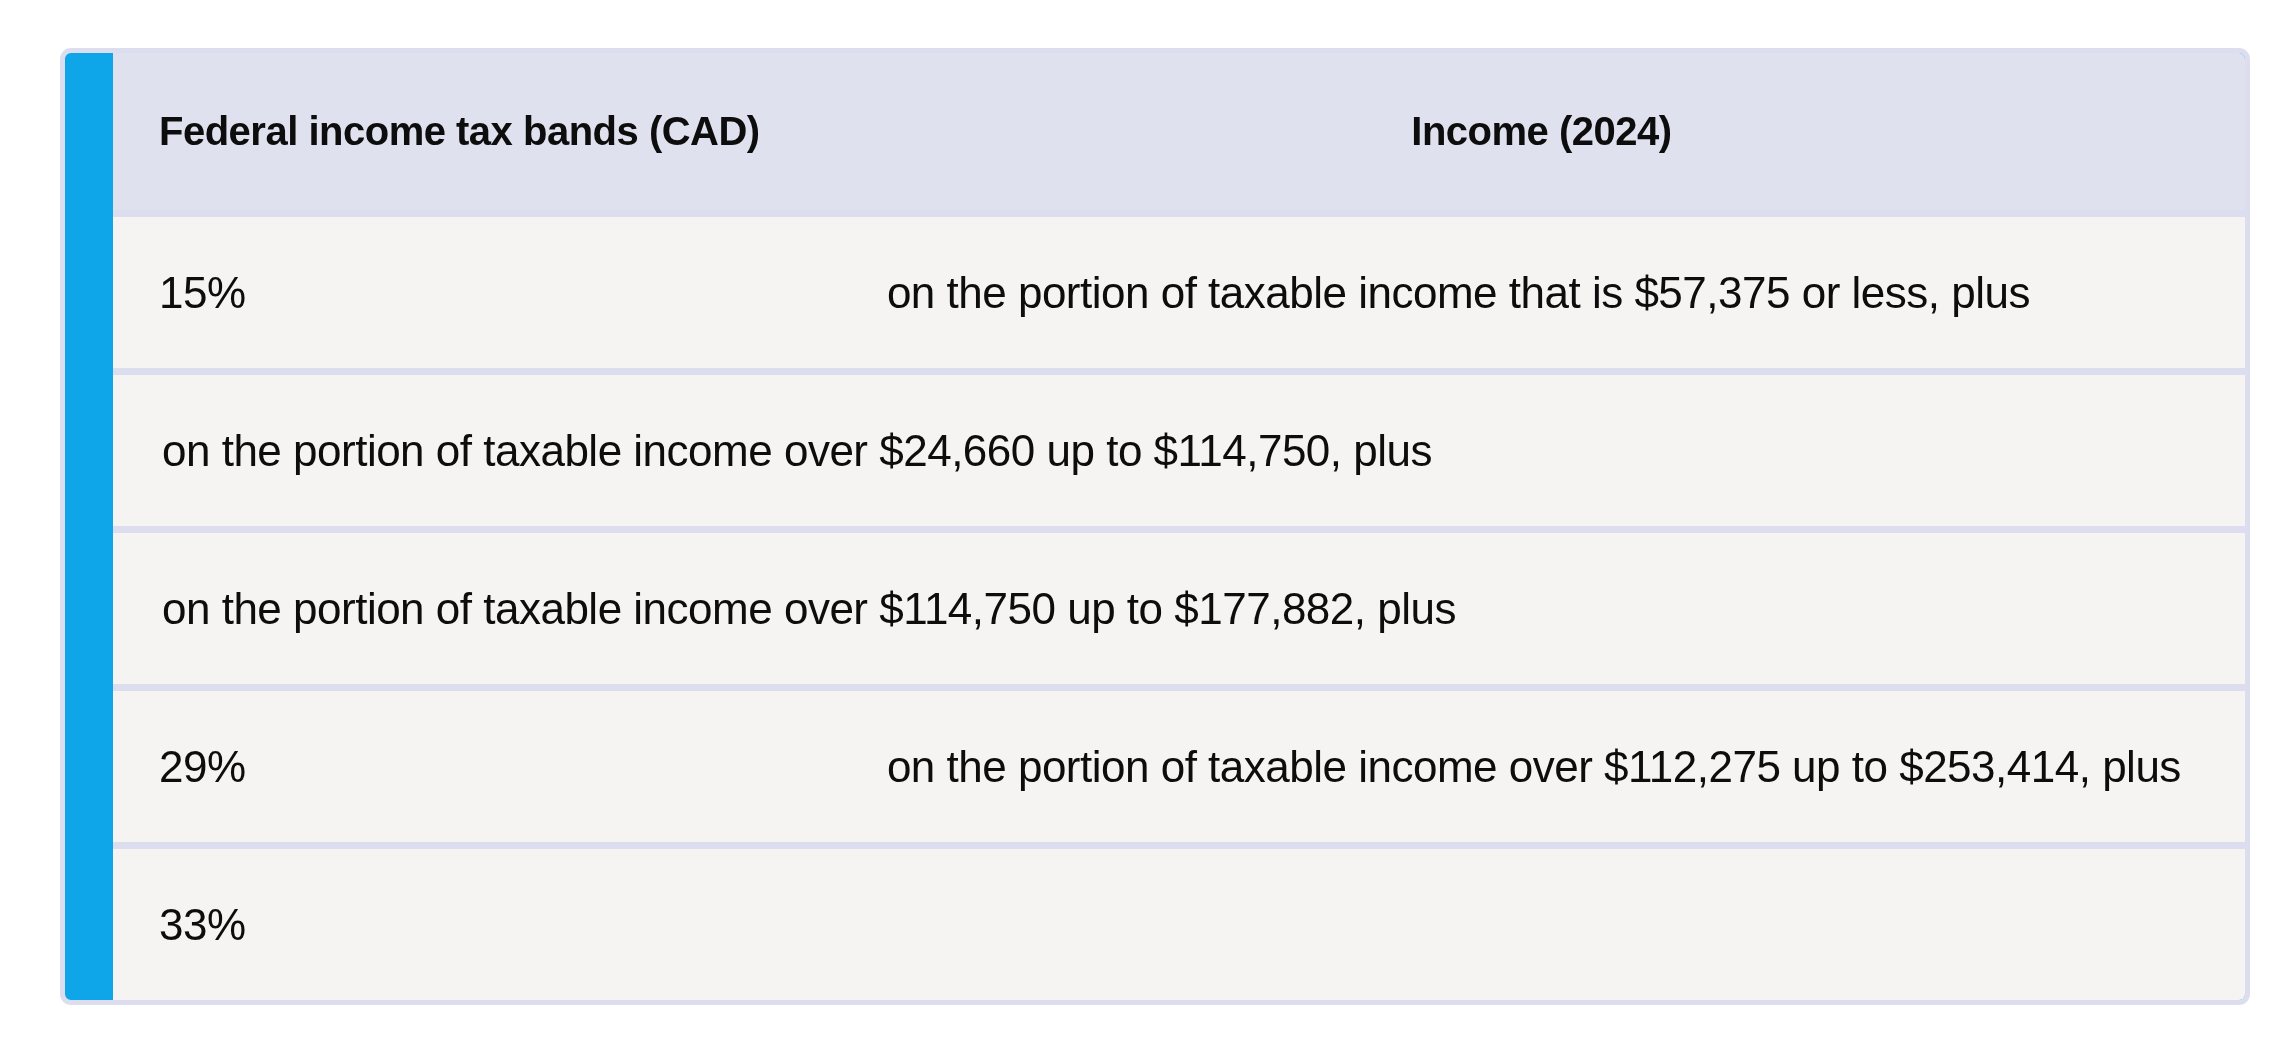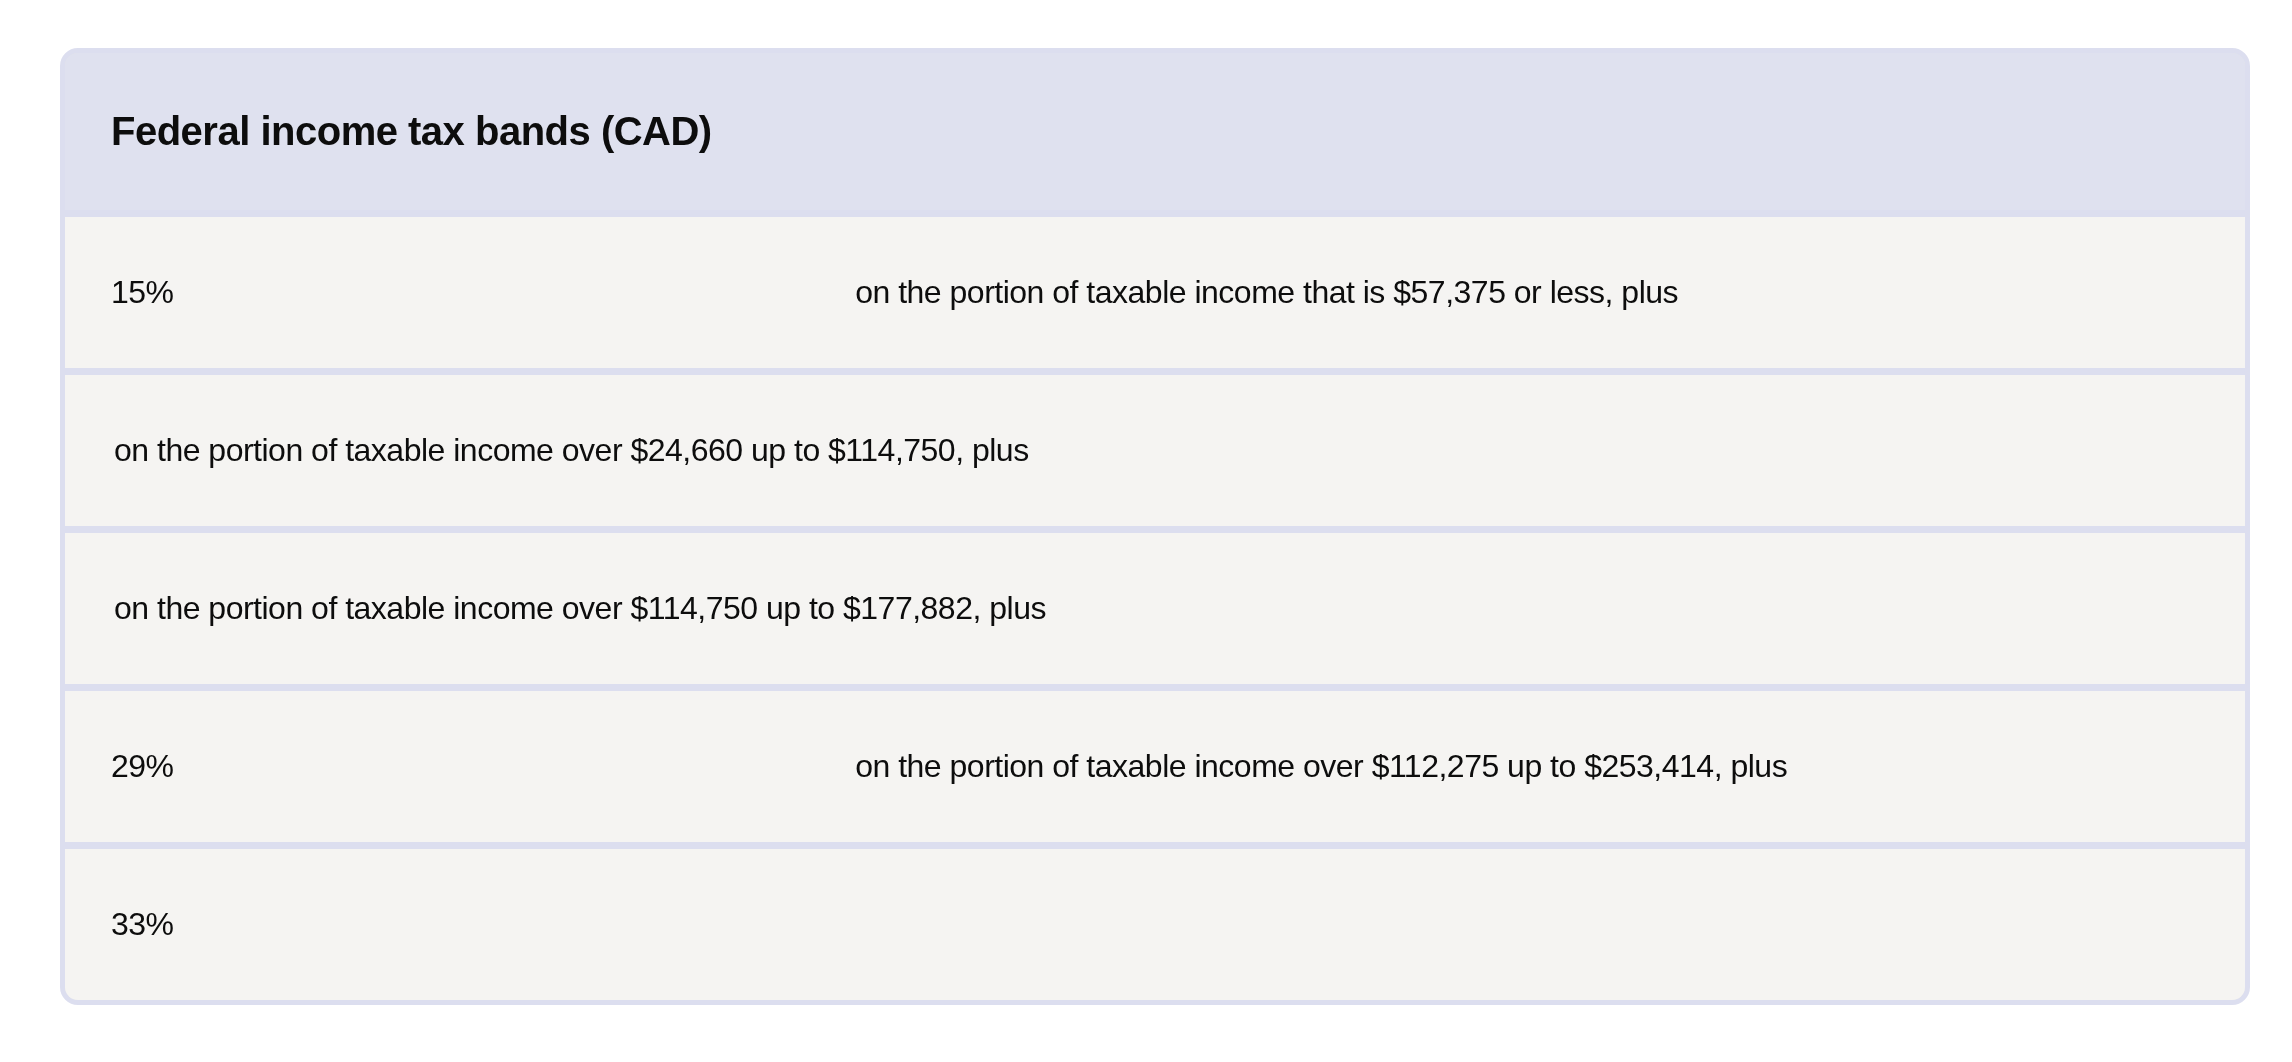--- a/index.html
+++ b/index.html
@@ -17,23 +17,24 @@
     overflow: hidden;
   }
   .card {
     position: absolute;
     left: 60px;
     top: 48px;
     width: 2190px;
     height: 957px;
     box-sizing: border-box;
     border: 5px solid #dcdeef;
-    border-radius: 18px;
+    border-radius: 11px;
     overflow: hidden;
-    background: #e5e5e5;
+    background: #0ea5e9;
+    padding-left: 48px;
   }
   .header-row {
     display: flex;
     align-items: center;
     height: 157px;
     background: #dfe1ef;
   }
   .data-row {
     display: flex;
     align-items: center;
@@ -57,33 +58,34 @@
     font-weight: bold;
     font-size: 40px;
     letter-spacing: -0.5px;
   }
   .header-row .col2 {
     text-align: center;
     padding-left: 0;
     padding-right: 0;
   }
   .data-row .cell {
-    font-size: 32px;
+    font-size: 44px;
     letter-spacing: -0.5px;
     white-space: nowrap;
   }
 </style>
 </head>
 <body>
 
 <div class="stage">
   <div class="card">
 
     <div class="header-row">
       <div class="cell col1">Federal income tax bands (CAD)</div>
+      <div class="cell col2">Income (2024)</div>
     </div>
 
     <div class="data-row">
       <div class="cell col1">15%</div>
       <div class="cell col2">on the portion of taxable income that is $57,375 or less, plus</div>
     </div>
 
     <div class="data-row">
       <div class="cell col2">on the portion of taxable income over $24,660 up to $114,750, plus</div>
     </div>

